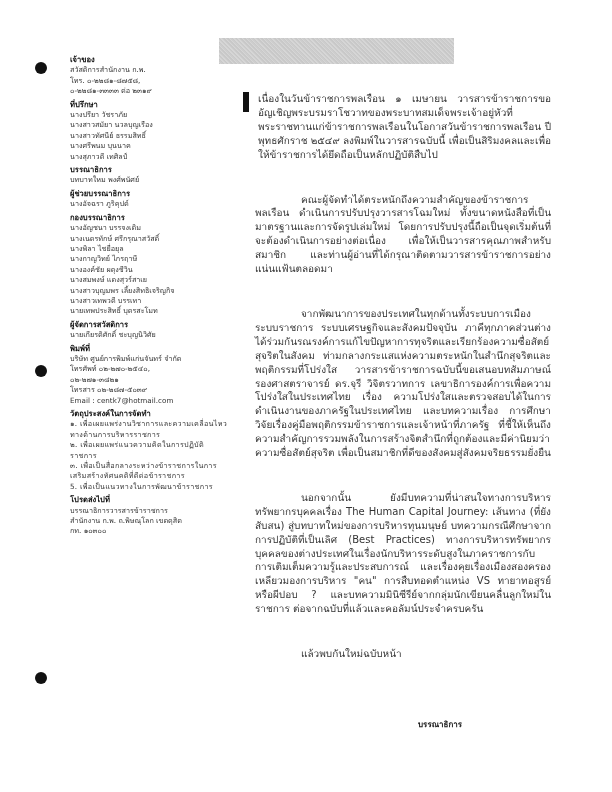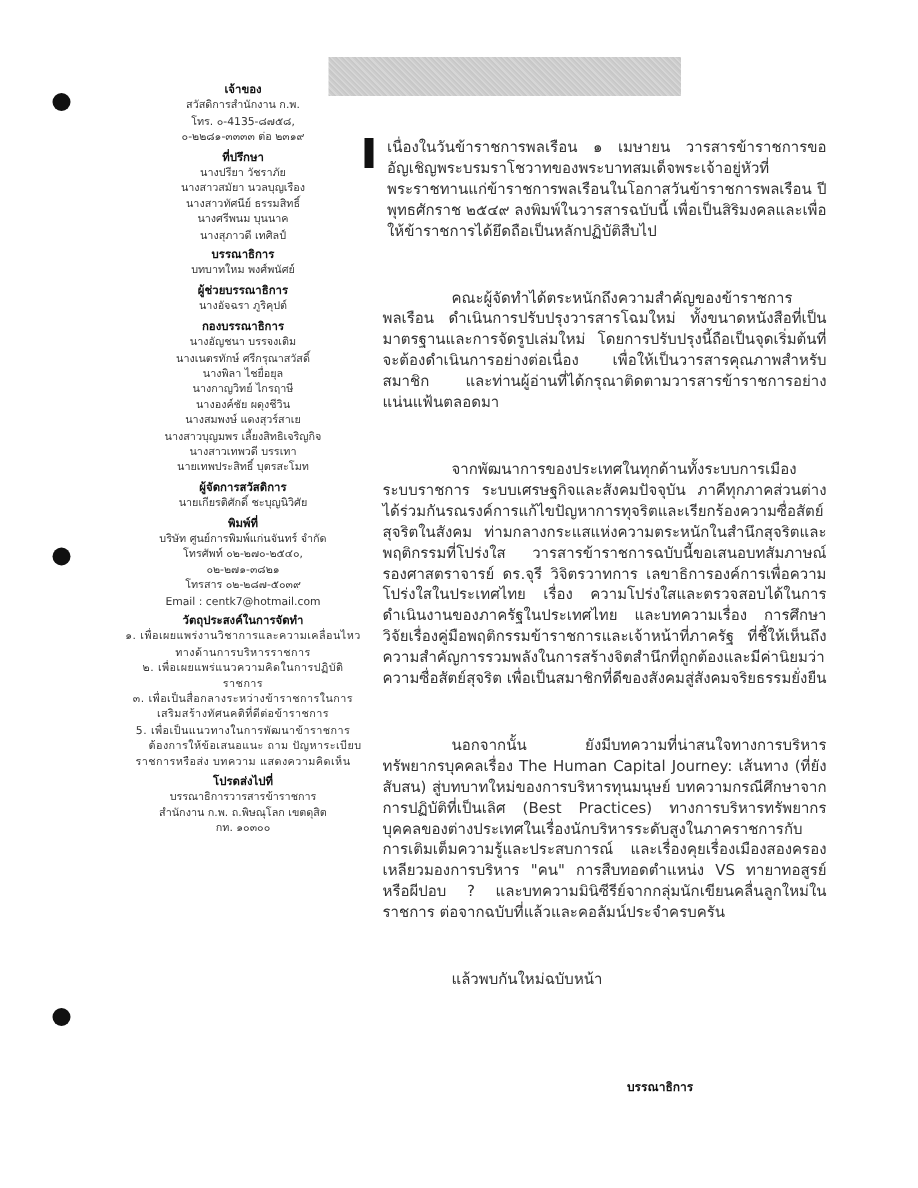--- a/index.html
+++ b/index.html
@@ -2,22 +2,22 @@
 <html><head>
 <meta charset="utf-8">
 <style>
   html, body { margin: 0; padding: 0; }
   body {
     width: 612px; height: 792px; background: #ffffff; position: relative; overflow: hidden;
     font-family: "DejaVu Sans", sans-serif; color: #2a2a2a;
   }
   .hole { position: absolute; left: 35px; width: 12px; height: 12px; border-radius: 50%; background: #111; }
   .left {
-    position: absolute; left: 82px; top: 52px; width: 160px;
-    font-size: 7.2px; line-height: 10.4px; color: #333; text-align: center;
+    position: absolute; left: 70px; top: 52px; width: 160px;
+    font-size: 7.2px; line-height: 10.4px; color: #333;
   }
   .left .h { font-weight: bold; color: #111; font-size: 7.6px; margin-top: 3px; }
   .left .l { white-space: nowrap; }
   .left .obj { white-space: normal; letter-spacing: 0.3px; }
   .left .indent { text-indent: 16px; }
   .banner {
     position: absolute; left: 219px; top: 38px; width: 235px; height: 26px;
     background: repeating-linear-gradient(45deg,#c8c8c8 0 1px,#d6d6d6 1px 2px,#cdcdcd 2px 3px);
   }
   .main {
@@ -35,21 +35,21 @@
 
 <div class="hole" style="top:62px"></div>
 <div class="hole" style="top:365px"></div>
 <div class="hole" style="top:672px"></div>
 
 <div class="banner"></div>
 
 <div class="left" id="left">
     <div class="h">เจ้าของ</div>
     <div class="l">สวัสดิการสำนักงาน ก.พ.</div>
-    <div class="l">โทร. ๐-4135-๘๗๕๘,</div>
+    <div class="l">โทร. ๐-๒๒๘๑-๘๗๕๘,</div>
     <div class="l">๐-๒๒๘๑-๓๓๓๓ ต่อ ๒๓๑๙</div>
     <div class="h">ที่ปรึกษา</div>
     <div class="l">นางปรียา วัชราภัย</div>
     <div class="l">นางสาวสมัยา นวลบุญเรือง</div>
     <div class="l">นางสาวทัศนีย์ ธรรมสิทธิ์</div>
     <div class="l">นางศรีพนม บุนนาค</div>
     <div class="l">นางสุภาวดี เทศิลป์</div>
     <div class="h">บรรณาธิการ</div>
     <div class="l">บทบาทใหม พงศ์พนัศย์</div>
     <div class="h">ผู้ช่วยบรรณาธิการ</div>
@@ -70,21 +70,20 @@
     <div class="l">บริษัท ศูนย์การพิมพ์แก่นจันทร์ จำกัด</div>
     <div class="l">โทรศัพท์ ๐๒-๒๗๐-๒๕๔๐,</div>
     <div class="l">๐๒-๒๗๑-๓๘๒๑</div>
     <div class="l">โทรสาร ๐๒-๒๘๗-๕๐๓๙</div>
     <div class="l">Email : centk7@hotmail.com</div>
     <div class="h">วัตถุประสงค์ในการจัดทำ</div>
     <div class="obj">๑. เพื่อเผยแพร่งานวิชาการและความเคลื่อนไหวทางด้านการบริหารราชการ</div>
     <div class="obj">๒. เพื่อเผยแพร่แนวความคิดในการปฏิบัติราชการ</div>
     <div class="obj">๓. เพื่อเป็นสื่อกลางระหว่างข้าราชการในการเสริมสร้างทัศนคติที่ดีต่อข้าราชการ</div>
     <div class="obj">5. เพื่อเป็นแนวทางในการพัฒนาข้าราชการ</div>
-    <div class="obj indent">ต้องการให้ข้อเสนอแนะ ถาม ปัญหาระเบียบราชการหรือส่ง บทความ แสดงความคิดเห็น</div>
     <div class="h">โปรดส่งไปที่</div>
     <div class="l">บรรณาธิการวารสารข้าราชการ</div>
     <div class="l">สำนักงาน ก.พ. ถ.พิษณุโลก เขตดุสิต</div>
     <div class="l">กท. ๑๐๓๐๐</div>
   </div>
 
 <div class="dropbar"></div>
 <div class="main" id="main">
     <p class="first">เนื่องในวันข้าราชการพลเรือน ๑ เมษายน วารสารข้าราชการขออัญเชิญพระบรมราโชวาทของพระบาทสมเด็จพระเจ้าอยู่หัวที่พระราชทานแก่ข้าราชการพลเรือนในโอกาสวันข้าราชการพลเรือน ปีพุทธศักราช ๒๕๔๙ ลงพิมพ์ในวารสารฉบับนี้ เพื่อเป็นสิริมงคลและเพื่อให้ข้าราชการได้ยึดถือเป็นหลักปฏิบัติสืบไป</p>
     <p class="ind">คณะผู้จัดทำได้ตระหนักถึงความสำคัญของข้าราชการพลเรือน ดำเนินการปรับปรุงวารสารโฉมใหม่ ทั้งขนาดหนังสือที่เป็นมาตรฐานและการจัดรูปเล่มใหม่ โดยการปรับปรุงนี้ถือเป็นจุดเริ่มต้นที่จะต้องดำเนินการอย่างต่อเนื่อง เพื่อให้เป็นวารสารคุณภาพสำหรับสมาชิก และท่านผู้อ่านที่ได้กรุณาติดตามวารสารข้าราชการอย่างแน่นแฟ้นตลอดมา</p>

